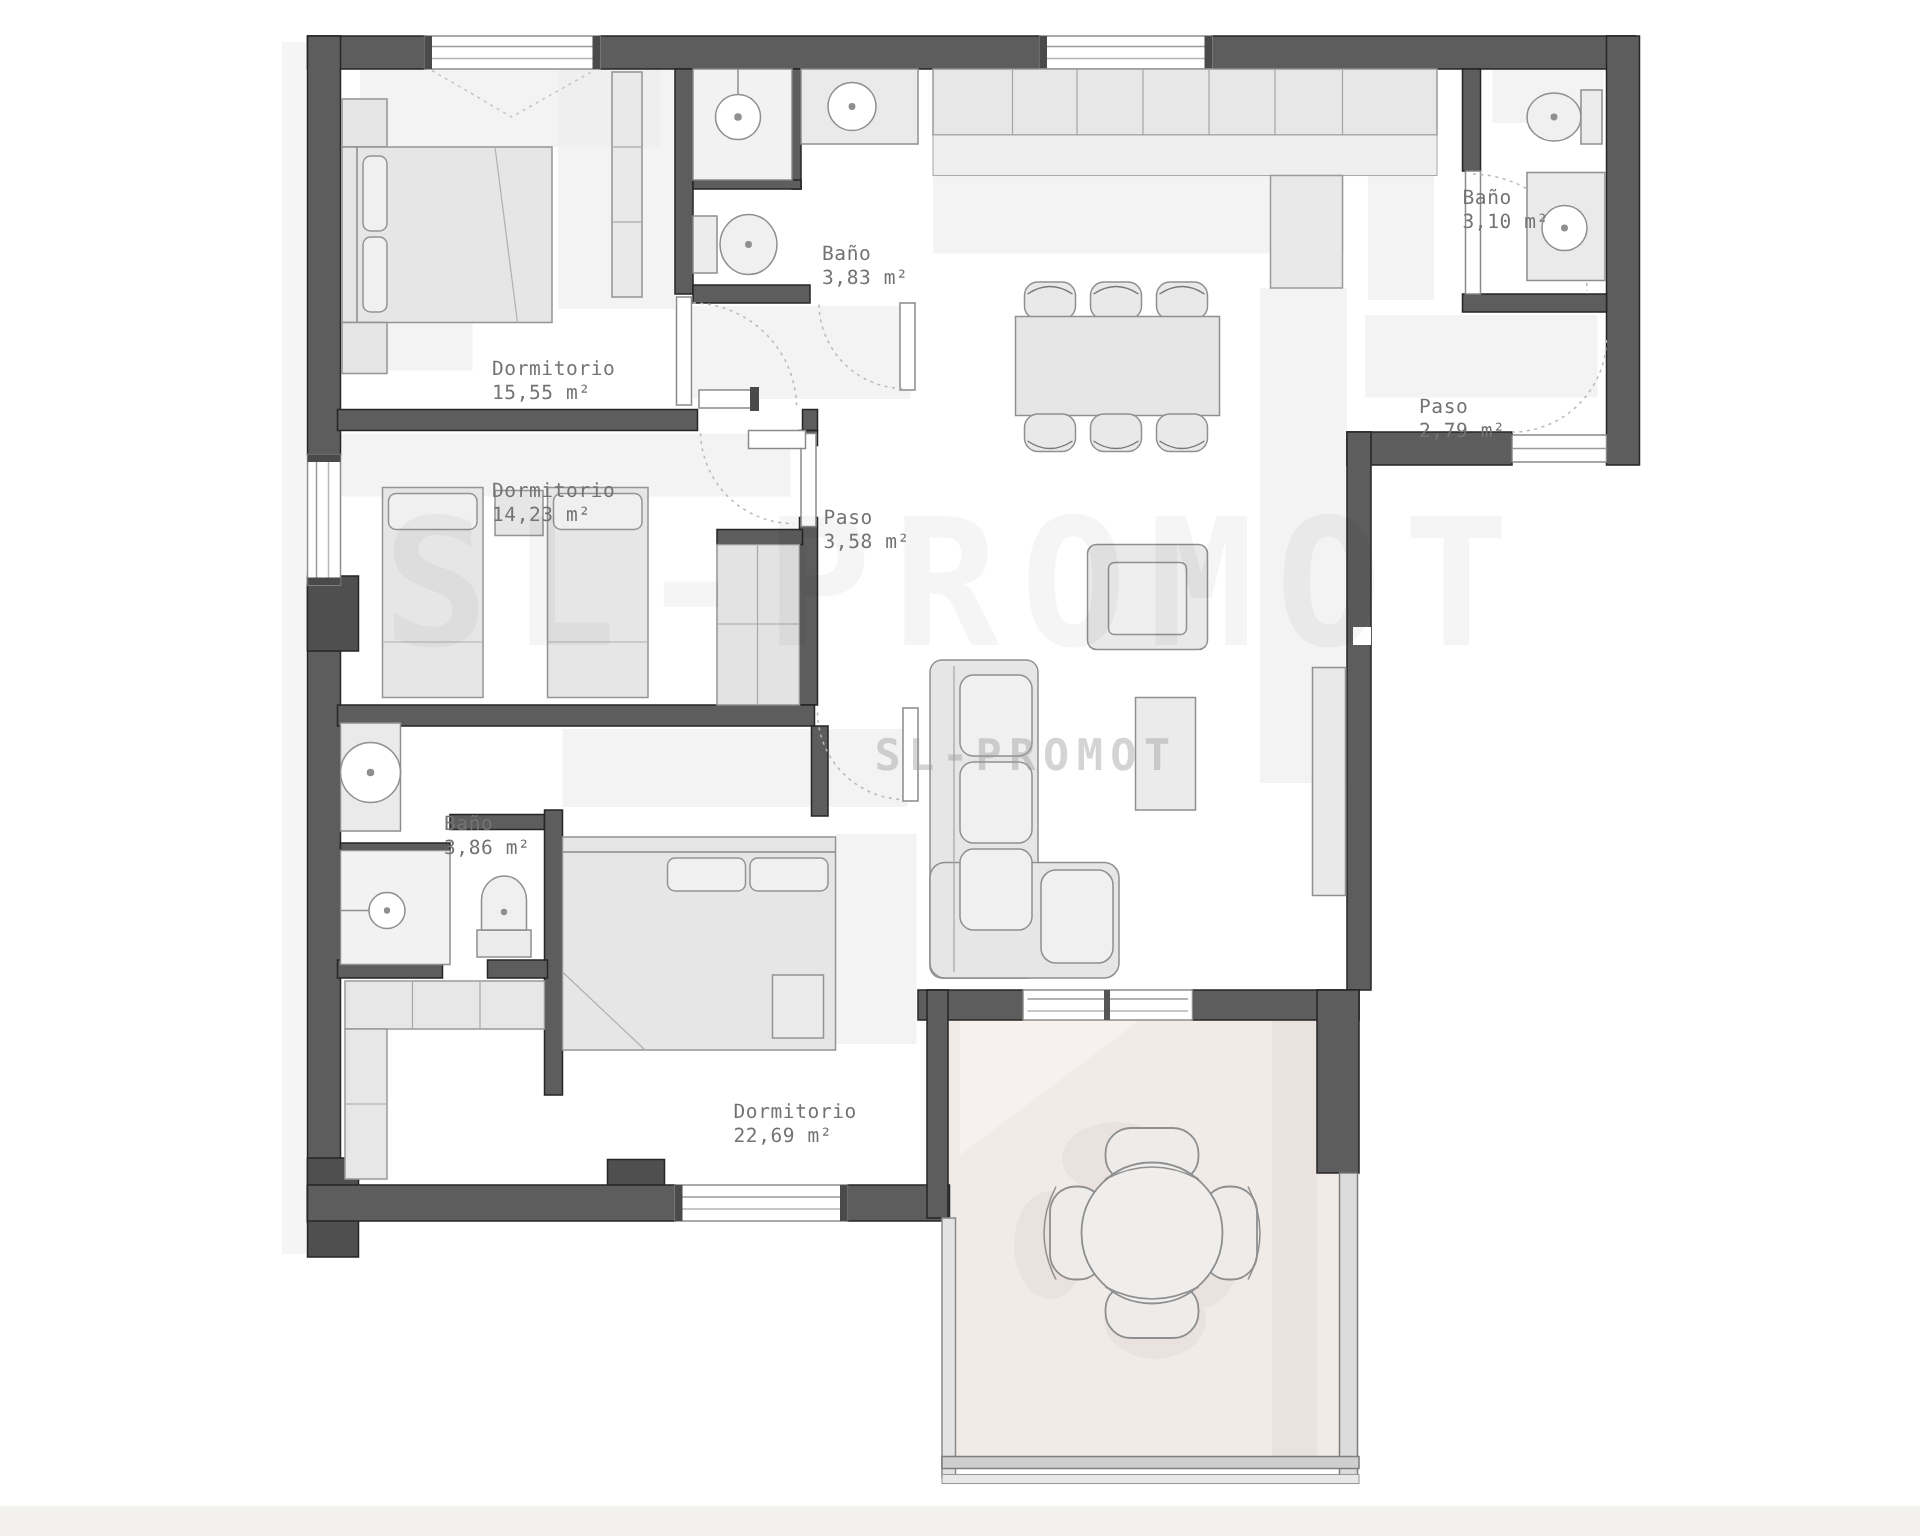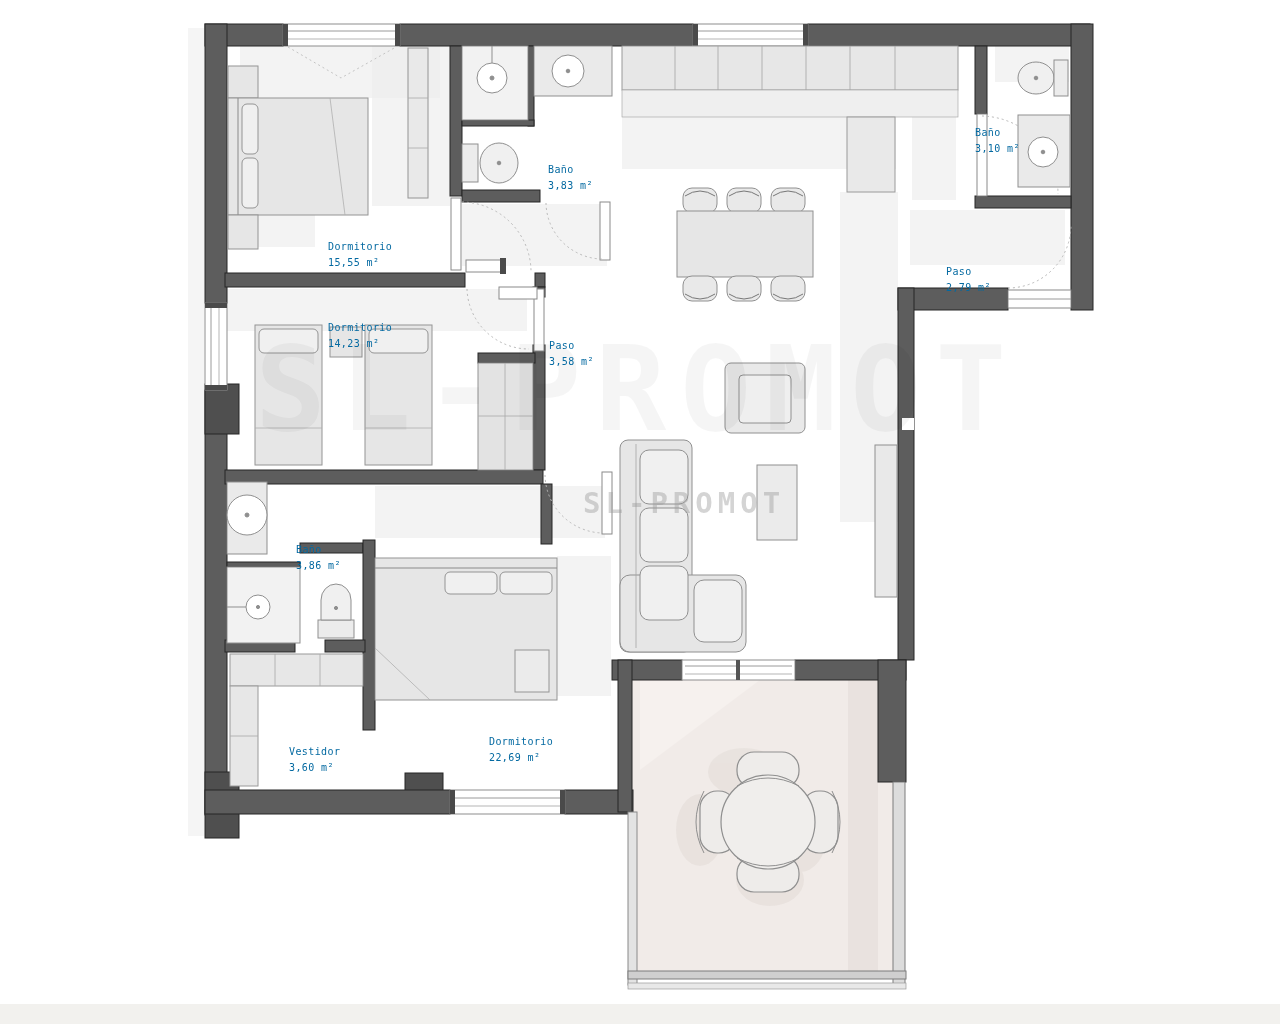--- a/index.html
+++ b/index.html
@@ -1,19 +1,19 @@
 <!DOCTYPE html>
 <html><head>
 <meta charset="utf-8">
 <style>
   html,body{margin:0;padding:0;background:#ffffff;}
   .stage{position:relative;width:1280px;height:1024px;background:#ffffff;overflow:hidden;
          font-family:"DejaVu Sans Mono",monospace;}
   .stage svg{position:absolute;left:0;top:0;}
-  .room-label{position:absolute;font-size:10px;line-height:16px;color:#0369a1;
+  .room-label{position:absolute;font-size:13px;line-height:16px;color:#737373;
               letter-spacing:.4px;white-space:pre;}
   .room-label span{display:block;}
   .wm-big{position:absolute;left:255px;top:320px;font-size:118px;font-weight:bold;
           letter-spacing:14px;color:#000;opacity:.035;pointer-events:none;}
   .wm-mid{position:absolute;left:583px;top:486px;font-size:29px;font-weight:bold;
           letter-spacing:5px;color:#9a9a9a;opacity:.42;pointer-events:none;}
   .page-band{position:absolute;left:0;top:1004px;width:1280px;height:20px;background:#f2f1ee;}
   .page-edge{position:absolute;left:188px;top:28px;width:16px;height:808px;background:#f5f5f5;}
 </style>
 </head>
@@ -334,21 +334,18 @@
   </div>
   <div class="room-label" style="left:328px;top:288px;">
     <span>Dormitorio</span><span>14,23 m²</span>
   </div>
   <div class="room-label" style="left:549px;top:306px;">
     <span>Paso</span><span>3,58 m²</span>
   </div>
   <div class="room-label" style="left:296px;top:510px;">
     <span>Baño</span><span>3,86 m²</span>
   </div>
-  <div class="room-label" style="left:289px;top:712px;">
-    <span>Vestidor</span><span>3,60 m²</span>
-  </div>
   <div class="room-label" style="left:489px;top:702px;">
     <span>Dormitorio</span><span>22,69 m²</span>
   </div>
 
   <div class="page-band"></div>
 </div>
 
 </body></html>

